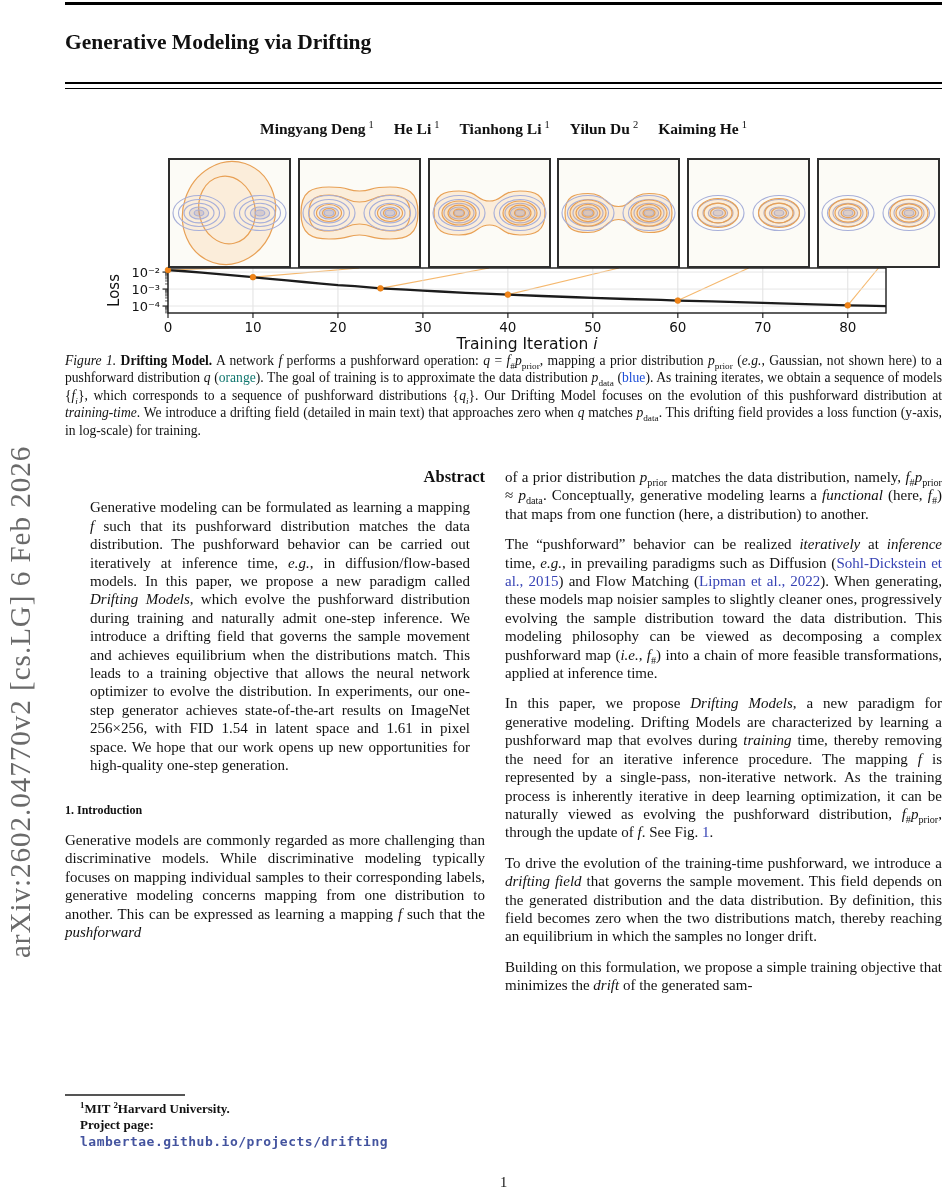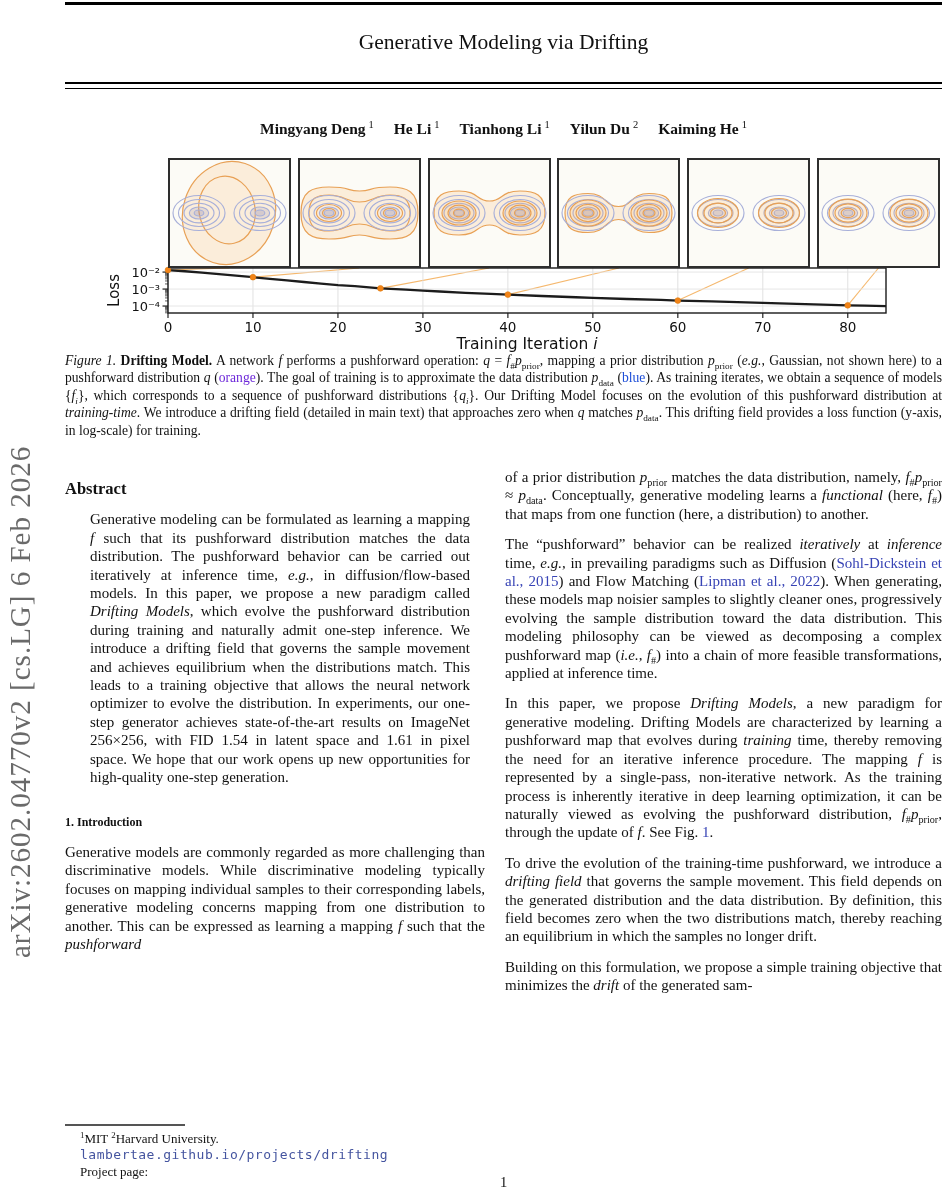--- a/index.html
+++ b/index.html
@@ -1,52 +1,52 @@
 <!DOCTYPE html>
 <html><head>
 <meta charset="utf-8">
 <style>
   html,body{margin:0;padding:0;background:#ffffff;}
   .page{position:relative;width:942px;height:1200px;background:#ffffff;overflow:hidden;
         font-family:"Liberation Serif",serif;color:#111;}
   .rule-top{position:absolute;left:65px;width:877px;top:2px;height:3px;background:#000;}
-  .title{position:absolute;left:65px;width:877px;top:30px;text-align:center;
-         font-size:21.5px;font-weight:normal;}
+  .title{position:absolute;left:65px;width:877px;top:30px;text-align:left;
+         font-size:21.5px;font-weight:bold;}
   .rule-double{position:absolute;left:65px;width:877px;top:82px;height:4px;
          border-top:2.5px solid #000;border-bottom:1.3px solid #000;}
   .authors{position:absolute;left:65px;width:877px;top:120px;text-align:center;
          font-size:15.5px;font-weight:bold;}
   .author{margin:0 10px;}
   .author sup{font-weight:normal;font-size:10.5px;margin-left:3px;}
   .arxiv{position:absolute;left:4px;top:258px;height:700px;writing-mode:vertical-rl;
          transform:rotate(180deg);font-size:29px;color:#6a6a6a;letter-spacing:1px;
          white-space:nowrap;font-family:"Liberation Serif",serif;}
   #figure{position:absolute;left:0;top:0;width:796px;height:365px;}
   .panel{position:absolute;top:158px;width:119px;height:106px;border:2px solid #2e2e2e;
          background:#fcfbf6;}
   #connectors,#lossplot{position:absolute;}
   .caption{position:absolute;left:65px;top:352px;width:877px;font-size:13.6px;
          line-height:17.4px;text-align:justify;}
   .col{position:absolute;top:468px;font-size:15px;line-height:18.4px;text-align:justify;}
   .col p{margin:0 0 12px 0;}
   #leftcol{left:65px;width:420px;}
   #rightcol{left:505px;width:437px;}
-  .abstract-title{text-align:left;font-weight:bold;font-size:16.5px;margin:12px 0 12px 0;}
+  .abstract-title{text-align:right;font-weight:bold;font-size:16.5px;margin:0 0 12px 0;}
   .abstract-body{padding:0 15px 0 25px;}
   .section-heading{font-weight:bold;font-size:12px;margin:26px 0 12px 0;text-align:left;}
-  .footnote{position:absolute;left:65px;top:1124px;width:420px;font-size:13px;
-         line-height:16.5px;text-align:left;}
+  .footnote{position:absolute;left:65px;top:1094px;width:420px;font-size:13px;
+         line-height:16.5px;text-align:left;font-weight:bold;}
   .footnote-rule{width:120px;height:1.5px;background:#555;margin-bottom:5px;}
   .fn-line{padding-left:15px;}
   .url{font-family:"DejaVu Sans Mono",monospace;color:#44549f;font-size:13px;letter-spacing:.5px;}
   .pagenum{position:absolute;left:65px;width:877px;top:1174px;text-align:center;font-size:14.5px;}
   .i{font-style:italic}
   .b{font-weight:bold}
   .m{font-style:italic}
-  .orange{color:#6d28d9}
+  .orange{color:#0f766e}
   .blue{color:#1d4ed8}
   .link{color:#3743b5}
   sub{font-size:68%;line-height:0}
   sup{font-size:68%;line-height:0}
 </style>
 </head>
 <body>
 
 <div class="page">
 
@@ -325,19 +325,19 @@
     <p><span>of a prior distribution </span><span class="m">p</span><sub>prior</sub><span> matches the data distribution, namely, </span><span class="m">f</span><sub>#</sub><span class="m">p</span><sub>prior</sub><span> ≈ </span><span class="m">p</span><sub>data</sub><span>. Conceptually, generative modeling learns a </span><span class="i">functional</span><span> (here, </span><span class="m">f</span><sub>#</sub><span>) that maps from one function (here, a distribution) to another.</span></p>
     <p><span>The “pushforward” behavior can be realized </span><span class="i">iteratively</span><span> at </span><span class="i">inference</span><span> time, </span><span class="i">e.g.</span><span>, in prevailing paradigms such as Diffusion (</span><span class="link">Sohl-Dickstein et al., 2015</span><span>) and Flow Matching (</span><span class="link">Lipman et al., 2022</span><span>). When generating, these models map noisier samples to slightly cleaner ones, progressively evolving the sample distribution toward the data distribution. This modeling philosophy can be viewed as decomposing a complex pushforward map (</span><span class="i">i.e.</span><span>, </span><span class="m">f</span><sub>#</sub><span>) into a chain of more feasible transformations, applied at inference time.</span></p>
     <p><span>In this paper, we propose </span><span class="i">Drifting Models</span><span>, a new paradigm for generative modeling. Drifting Models are characterized by learning a pushforward map that evolves during </span><span class="i">training</span><span> time, thereby removing the need for an iterative inference procedure. The mapping </span><span class="m">f</span><span> is represented by a single-pass, non-iterative network. As the training process is inherently iterative in deep learning optimization, it can be naturally viewed as evolving the pushforward distribution, </span><span class="m">f</span><sub>#</sub><span class="m">p</span><sub>prior</sub><span>, through the update of </span><span class="m">f</span><span>. See Fig. </span><span class="link">1</span><span>.</span></p>
     <p><span>To drive the evolution of the training-time pushforward, we introduce a </span><span class="i">drifting field</span><span> that governs the sample movement. This field depends on the generated distribution and the data distribution. By definition, this field becomes zero when the two distributions match, thereby reaching an equilibrium in which the samples no longer drift.</span></p>
     <p><span>Building on this formulation, we propose a simple training objective that minimizes the </span><span class="i">drift</span><span> of the generated sam-</span></p>
   </div>
 
   <div class="footnote">
     <div class="footnote-rule"></div>
     <div class="fn-line"><sup>1</sup><span>MIT </span><sup>2</sup><span>Harvard University.</span></div>
+    <div class="fn-line">Project page:</div>
     <div class="fn-line url">lambertae.github.io/projects/drifting</div>
-    <div class="fn-line">Project page:</div>
   </div>
 
   <div class="pagenum">1</div>
 
 </div>
 
 </body></html>

